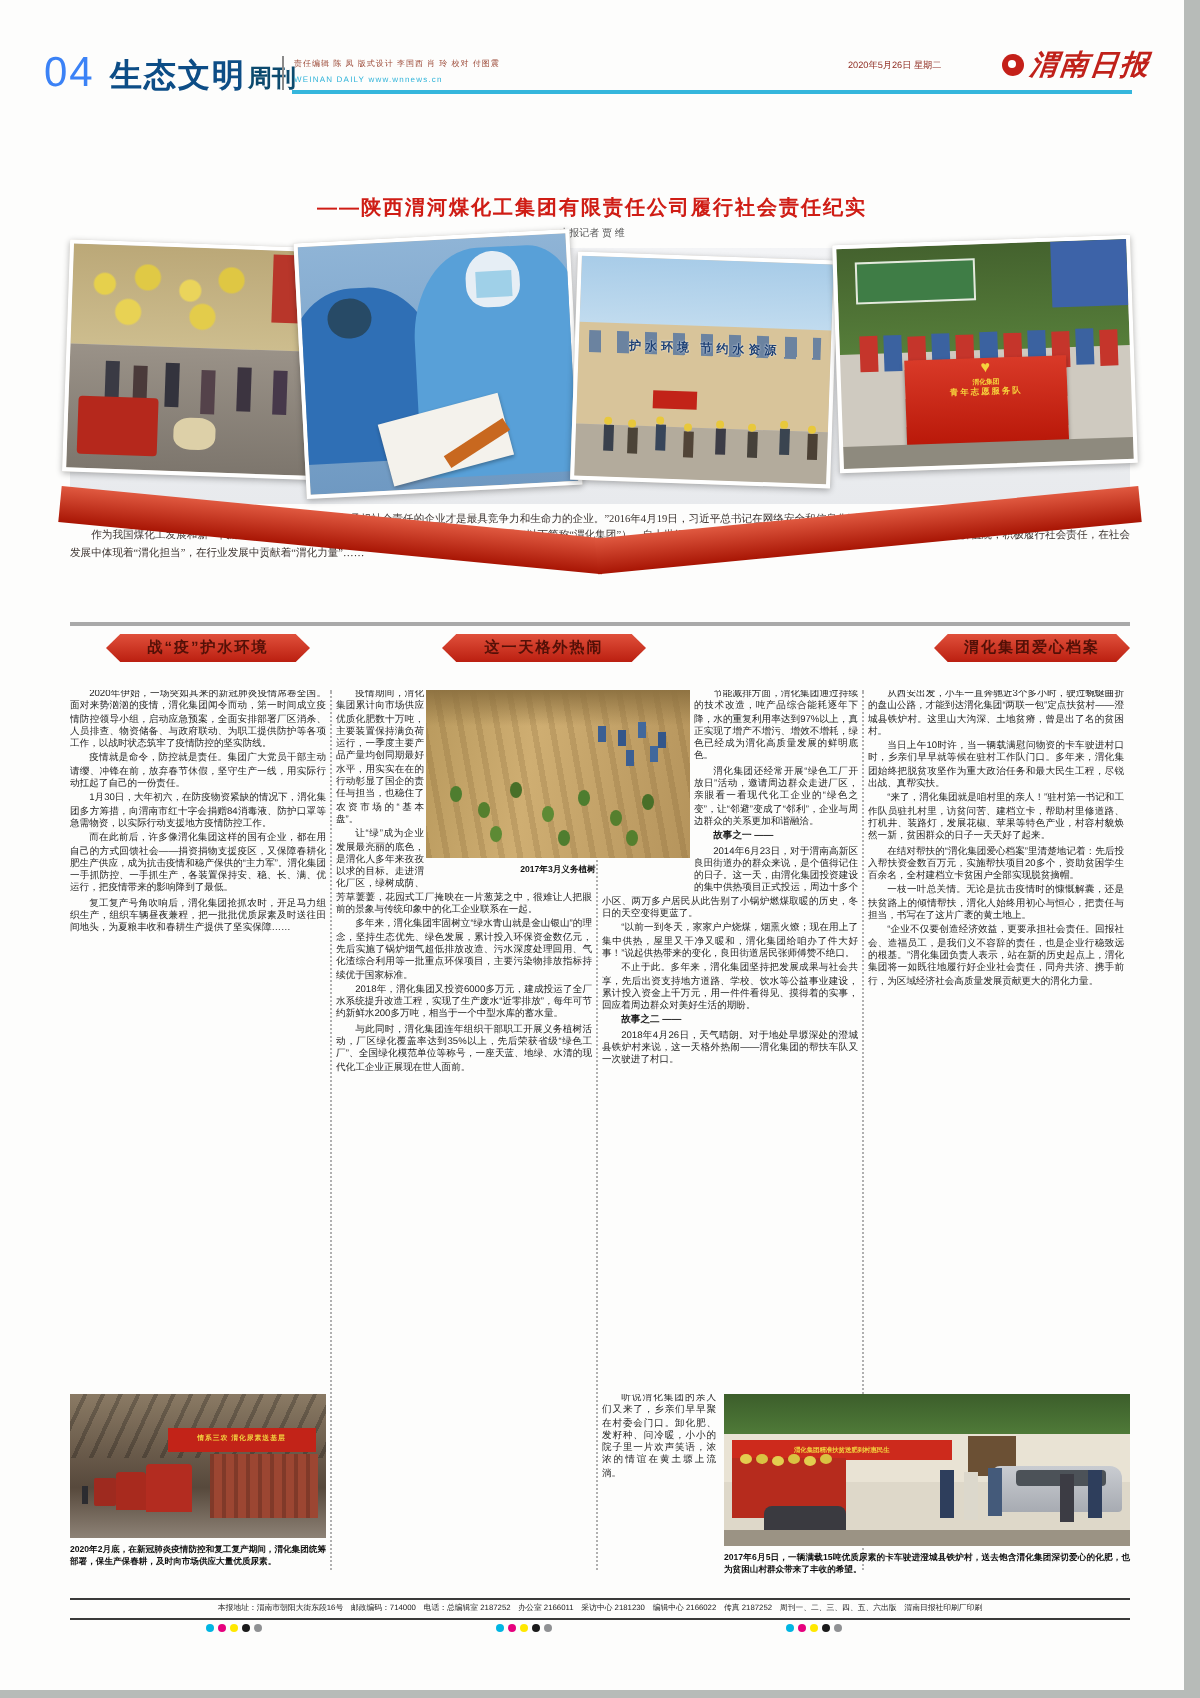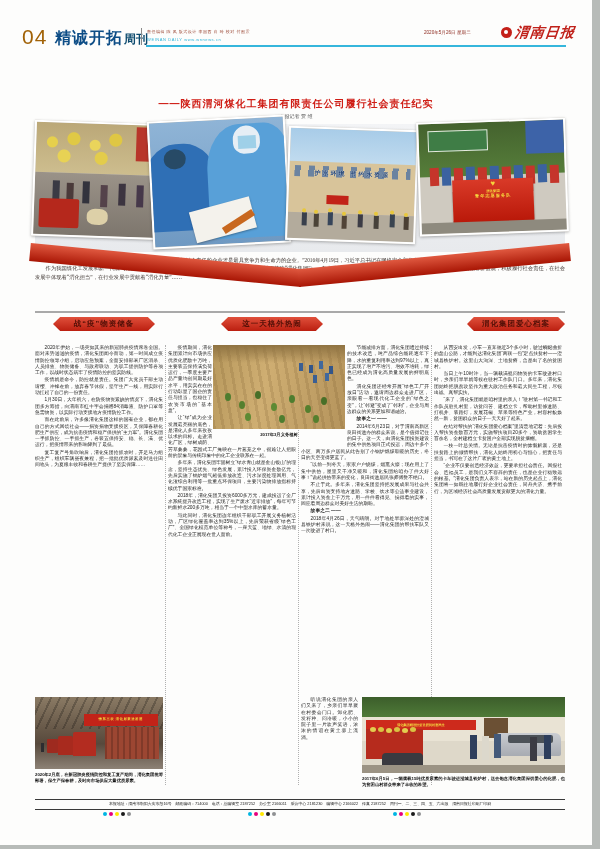--- a/index.html
+++ b/index.html
@@ -1,20 +1,20 @@
 <!DOCTYPE html>
 <html><head>
 <meta charset="utf-8">
 <style>
   html,body{margin:0;padding:0;background:#b7bbb8;}
   #page{position:relative;width:592px;height:845px;background:#fdfdfc;overflow:hidden;
         font-family:"Liberation Sans",sans-serif;color:#242424;}
   .abs{position:absolute;}
   
-  .pagenum{left:22px;top:25px;font-size:21px;color:#a16207;letter-spacing:1px;font-weight:400;}
+  .pagenum{left:22px;top:25px;font-size:21px;color:#3b82f6;letter-spacing:1px;font-weight:400;}
   .secttitle{left:55px;top:28px;font-size:16px;font-weight:800;color:#0d4d86;letter-spacing:1px;}
   .sectsub{left:124px;top:31px;font-size:12px;color:#0c4a6e;font-weight:700;}
   .hvline{left:141px;top:28px;width:1px;height:17px;background:#8a8a8a;}
   .staffline{left:147px;top:29px;font-size:4px;color:#9c4a38;letter-spacing:.5px;white-space:nowrap;}
   .paperline{left:147px;top:37px;font-size:4px;color:#2fb3d9;letter-spacing:.6px;white-space:nowrap;}
   .cyanline{left:146px;top:45px;width:420px;height:2px;background:#35b6dc;}
   .dateline{left:424px;top:30px;font-size:4.6px;color:#8e2b20;white-space:nowrap;}
   .mastcircle{left:501px;top:27px;width:11px;height:11px;border-radius:50%;background:#c42019;}
   .mastcircle:after{content:"";position:absolute;left:3px;top:3px;width:4px;height:4px;border-radius:50%;background:#fff;}
   .masthead{left:515px;top:24px;font-size:14px;font-weight:800;color:#c0211a;
@@ -61,21 +61,21 @@
   .ftext{left:35px;top:801px;width:530px;text-align:center;font-size:3.9px;color:#222;white-space:nowrap;}
   .dots{top:812px;display:flex;gap:2px;}
   .dots i{width:4px;height:4px;border-radius:50%;display:block;}
 </style>
 </head>
 <body>
 
 <div id="page">
 
   <div class="abs pagenum">04</div>
-  <div class="abs secttitle">精诚开拓</div>
+  <div class="abs secttitle">生态文明</div>
   <div class="abs sectsub">周刊</div>
   <div class="abs hvline"></div>
   <div class="abs staffline">责任编辑 陈 凤  版式设计 李国西 肖 玲  校对 付图震</div>
   <div class="abs paperline">WEINAN DAILY  www.wnnews.cn</div>
   <div class="abs cyanline"></div>
   <div class="abs dateline">2020年5月26日 星期二</div>
   <div class="abs mastcircle"></div>
   <div class="abs masthead">渭南日报</div>
 
   <div class="abs subhead">——陕西渭河煤化工集团有限责任公司履行社会责任纪实</div>
@@ -137,21 +137,21 @@
     <div class="in" style="left:0;bottom:0;width:100%;height:10%;background:#8e8a7e;"></div>
   </div>
 
   <div class="abs intro">
     <p>“只有富有爱心的财富才是真正有意义的财富，只有积极承担社会责任的企业才是最具竞争力和生命力的企业。”2016年4月19日，习近平总书记在网络安全和信息化工作座谈会上的讲话始终铭刻在“渭化人”的心头。</p>
     <p>作为我国煤化工发展和新一代煤气化技术应用先行企业的陕西渭河煤化工集团有限责任公司（以下简称“渭化集团”），自上世纪90年代初成立至今，努力践行“精诚开拓、责任至重”的核心价值观，积极履行社会责任，在社会发展中体现着“渭化担当”，在行业发展中贡献着“渭化力量”……</p>
   </div>
   <div class="abs hrule"></div>
 
   <div class="abs secrib s1">
-      <span>战“疫”物资储备</span>
+      <span>战“疫”护水环境</span>
     </div>
   <div class="abs secrib s2">
       <span>这一天格外热闹</span>
     </div>
   <div class="abs secrib s3">
       <span>渭化集团爱心档案</span>
     </div>
 
   <div class="abs bodywrap">
     <div class="rule" style="left:130px;"></div>

